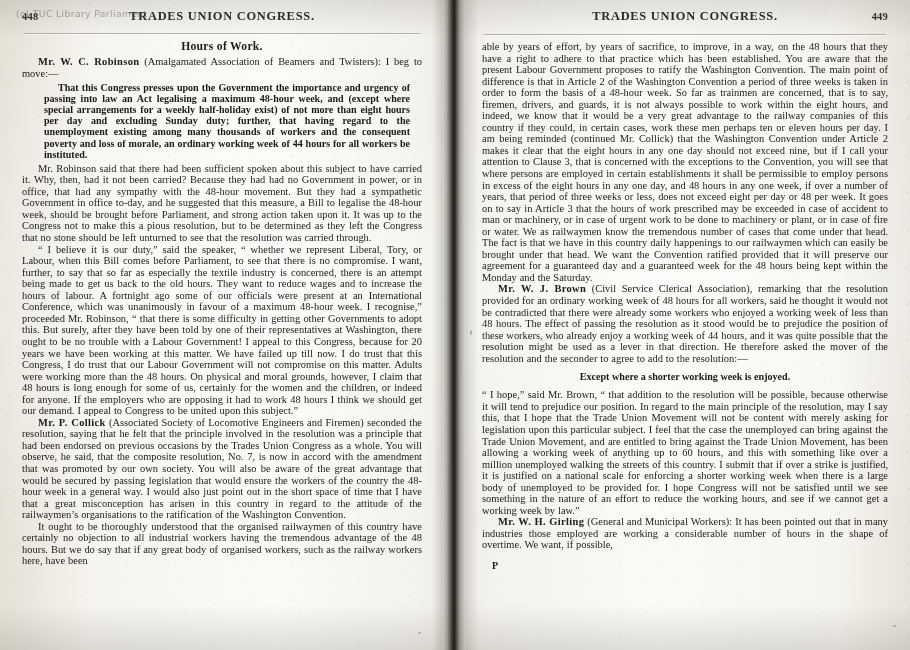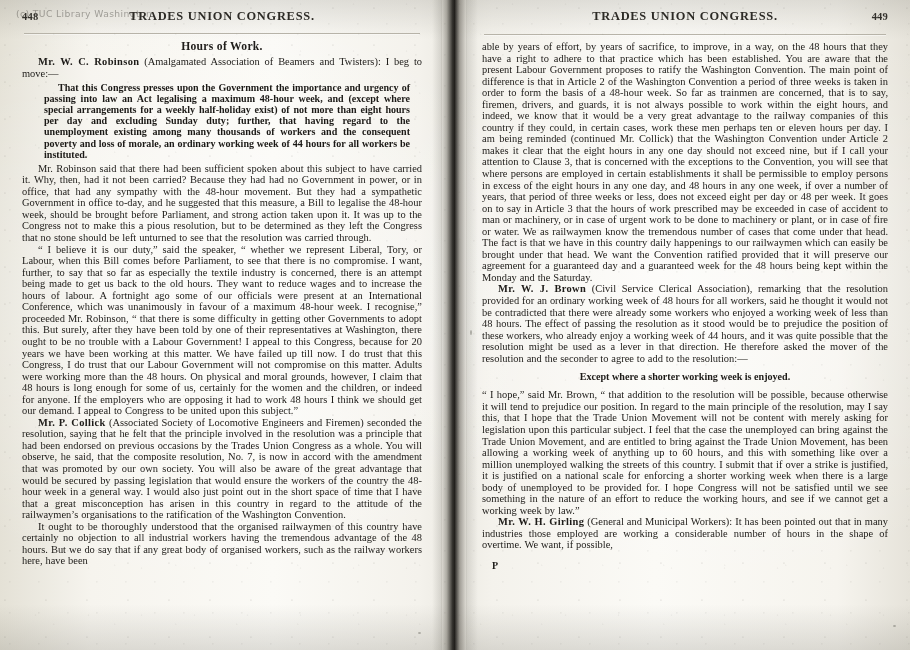--- a/index.html
+++ b/index.html
@@ -254,21 +254,21 @@
         <p class="body"><span class="speaker">Mr. W. H. Girling</span><span> (General and Municipal Workers): It has been pointed out that in many industries those employed are working a considerable number of hours in the shape of overtime. We want, if possible,</span></p>
       </div>
 
     <div class="sig">P</div>
   </div>
 
   <div class="gutter-edge-l"></div>
   <div class="gutter"></div>
   <div class="gutter-edge-r"></div>
 
-  <div class="watermark">(c) TUC Library Washington</div>
+  <div class="watermark">(c) TUC Library Parliament</div>
 
   <div class="vignette"></div>
   <div class="grain"></div>
 
   <div class="speck" style="left:893px;top:625px;width:3px;height:2px;"></div>
   <div class="speck" style="left:418px;top:632px;width:3px;height:2px;"></div>
   <div class="speck" style="left:470px;top:330px;width:2px;height:5px;"></div>
 </div>
 
 </body></html>

